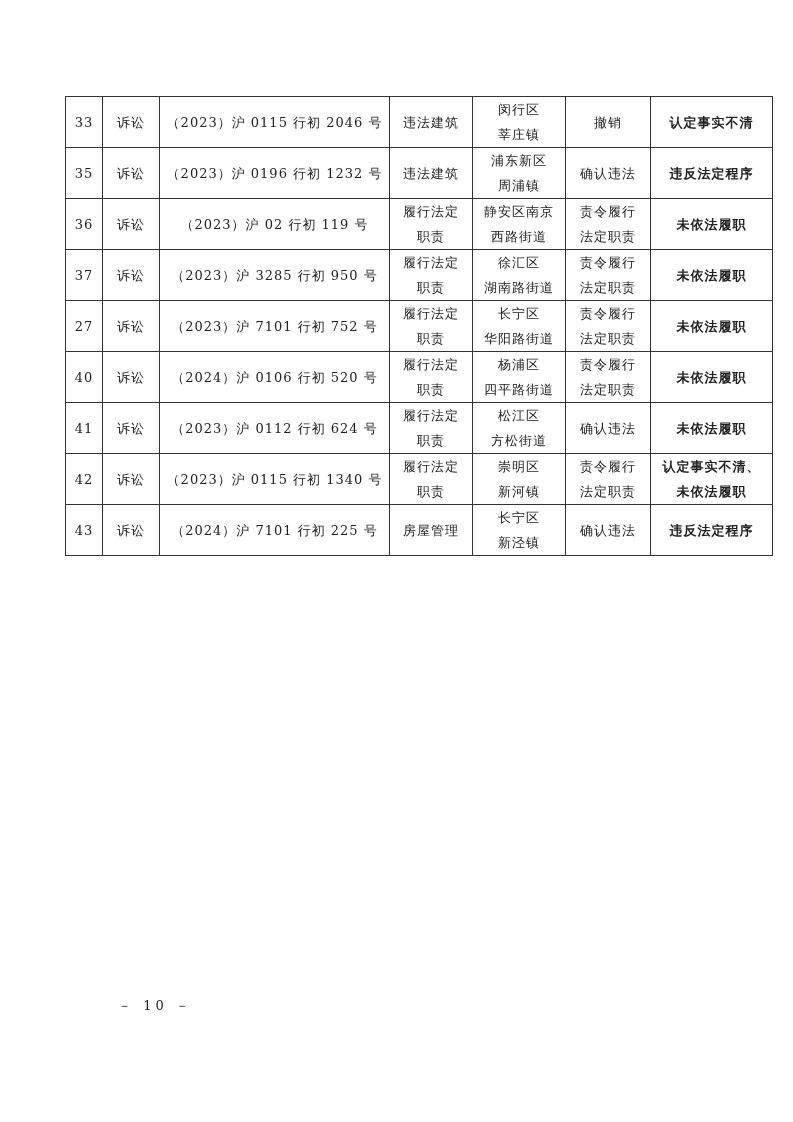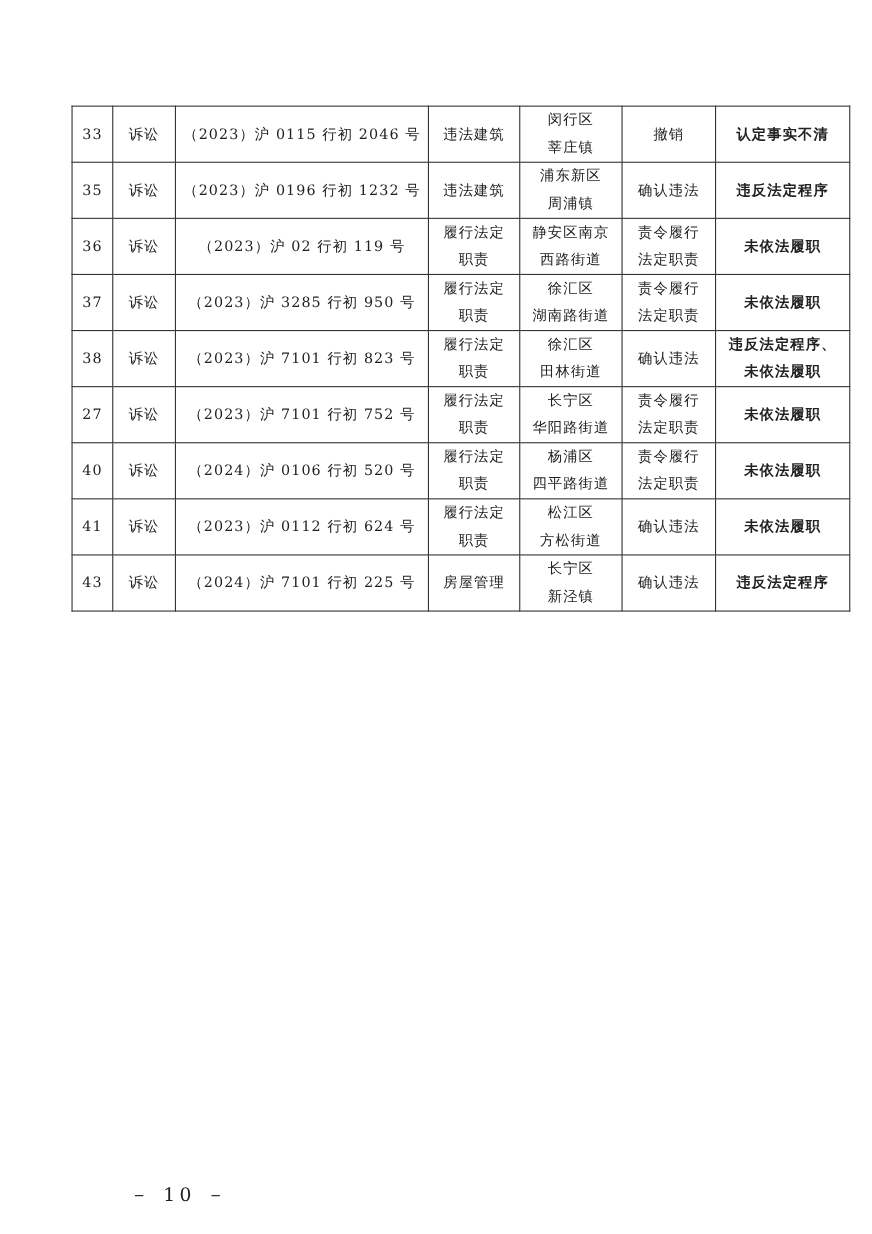--- a/index.html
+++ b/index.html
@@ -8,21 +8,21 @@
   .tbl { position:absolute; left:65px; top:96px; border-collapse:collapse; table-layout:fixed; }
   .tbl td { border:1px solid #333; text-align:center; vertical-align:middle;
             font-size:13px; line-height:25px; padding:0; height:50px; letter-spacing:1px; }
   .tbl tr:first-child td { border-top:1.5px solid #333; }
   .tbl tr:last-child td { border-bottom:1.5px solid #333; }
   .tbl td:first-child { border-left:1.5px solid #333; }
   .tbl td:last-child { border-right:1.5px solid #333;font-weight:bold; }
   .num { font-size:13px; letter-spacing:0;margin-top:38px; }
   .case { letter-spacing:1.2px; }
   .ml { white-space:pre-line; }
-  .pagenum { position:absolute; left:118px; top:1075px; font-size:17px; letter-spacing:4px; }
+  .pagenum { position:absolute; left:118px; top:997px; font-size:13px; letter-spacing:4px; }
 </style>
 </head>
 <body>
 
 <table class="tbl">
   <colgroup>
     <col style="width:37px">
       <col style="width:57px">
       <col style="width:230px">
     <col style="width:83px">
@@ -69,32 +69,20 @@
     <td class="case">（2023）沪 3285 行初 950 号</td>
     <td class="ml">履行法定
 职责</td>
     <td class="ml">徐汇区
 湖南路街道</td>
     <td class="ml">责令履行
 法定职责</td>
     <td class="ml">未依法履职</td>
   </tr>
       <tr>
-    <td class="num">38</td>
-    <td>诉讼</td>
-    <td class="case">（2023）沪 7101 行初 823 号</td>
-    <td class="ml">履行法定
-职责</td>
-    <td class="ml">徐汇区
-田林街道</td>
-    <td class="ml">确认违法</td>
-    <td class="ml">违反法定程序、
-未依法履职</td>
-  </tr>
-      <tr>
     <td class="num">27</td>
     <td>诉讼</td>
     <td class="case">（2023）沪 7101 行初 752 号</td>
     <td class="ml">履行法定
 职责</td>
     <td class="ml">长宁区
 华阳路街道</td>
     <td class="ml">责令履行
 法定职责</td>
     <td class="ml">未依法履职</td>
@@ -116,20 +104,33 @@
     <td>诉讼</td>
     <td class="case">（2023）沪 0112 行初 624 号</td>
     <td class="ml">履行法定
 职责</td>
     <td class="ml">松江区
 方松街道</td>
     <td class="ml">确认违法</td>
     <td class="ml">未依法履职</td>
   </tr>
       <tr>
+    <td class="num">42</td>
+    <td>诉讼</td>
+    <td class="case">（2023）沪 0115 行初 1340 号</td>
+    <td class="ml">履行法定
+职责</td>
+    <td class="ml">崇明区
+新河镇</td>
+    <td class="ml">责令履行
+法定职责</td>
+    <td class="ml">认定事实不清、
+未依法履职</td>
+  </tr>
+      <tr>
     <td class="num">43</td>
     <td>诉讼</td>
     <td class="case">（2024）沪 7101 行初 225 号</td>
     <td class="ml">房屋管理</td>
     <td class="ml">长宁区
 新泾镇</td>
     <td class="ml">确认违法</td>
     <td class="ml">违反法定程序</td>
   </tr>
     </tbody>

